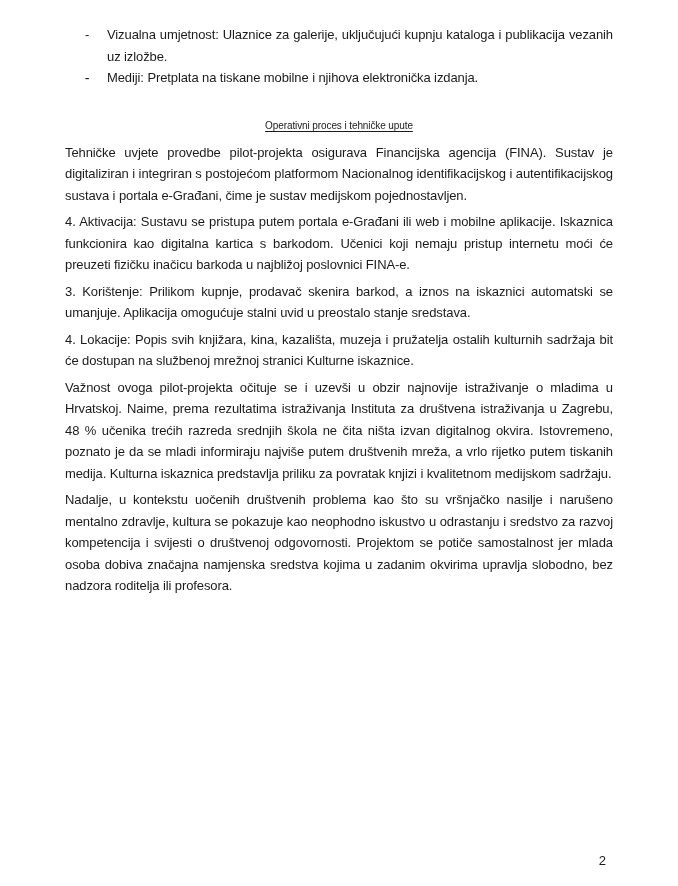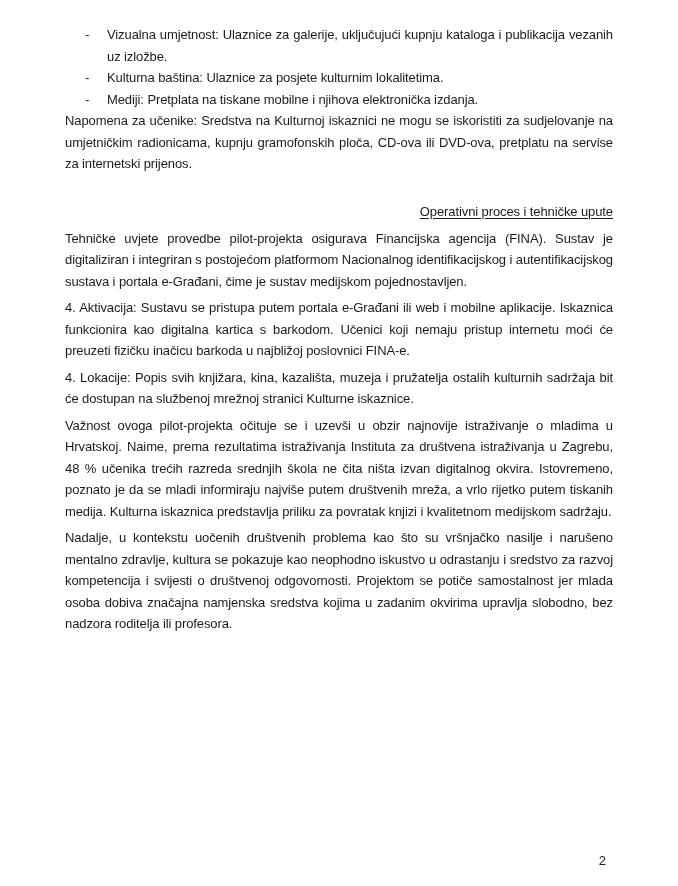--- a/index.html
+++ b/index.html
@@ -38,28 +38,28 @@
   ul.bullets .marker {
     position: absolute;
     left: 20px;
     top: 0;
   }
   p {
     margin: 0 0 5px 0;
     text-align: justify;
   }
   h2.heading {
-    font-size: 13px;
+    font-size: 10px;
     font-weight: 400;
     letter-spacing: -0.1px;
     line-height: 21.5px;
     margin: 26.5px 0 5px 0;
     text-decoration: underline;
     text-underline-offset: 2px;
-    text-align: right;
+    text-align: center;
   }
   .pagenum {
     position: absolute;
     top: 850px;
     right: 72px;
     font-size: 13px;
     color: #1b1b1d;
   }
 </style>
 </head>
@@ -68,34 +68,33 @@
 <div class="page">
   <div class="content">
 
     <ul class="bullets">
       <li>
         <span class="marker">-</span>
         <span>Vizualna umjetnost: Ulaznice za galerije, uključujući kupnju kataloga i publikacija vezanih uz izložbe.</span>
       </li>
       <li>
         <span class="marker">-</span>
-        <span>Kulturna baština: Ulaznice za posjete kulturnim lokalitetima.</span>
       </li>
       <li>
         <span class="marker">-</span>
         <span>Mediji: Pretplata na tiskane mobilne i njihova elektronička izdanja.</span>
       </li>
     </ul>
 
-    <p>Napomena za učenike: Sredstva na Kulturnoj iskaznici ne mogu se iskoristiti za sudjelovanje na umjetničkim radionicama, kupnju gramofonskih ploča, CD-ova ili DVD-ova, pretplatu na servise za internetski prijenos.</p>
 
     <h2 class="heading">Operativni proces i tehničke upute</h2>
 
     <p>Tehničke uvjete provedbe pilot-projekta osigurava Financijska agencija (FINA). Sustav je digitaliziran i integriran s postojećom platformom Nacionalnog identifikacijskog i autentifikacijskog sustava i portala e-Građani, čime je sustav medijskom pojednostavljen.</p>
     <p>4. Aktivacija: Sustavu se pristupa putem portala e-Građani ili web i mobilne aplikacije. Iskaznica funkcionira kao digitalna kartica s barkodom. Učenici koji nemaju pristup internetu moći će preuzeti fizičku inačicu barkoda u najbližoj poslovnici FINA-e.</p>
+    <p>3. Korištenje: Prilikom kupnje, prodavač skenira barkod, a iznos na iskaznici automatski se umanjuje. Aplikacija omogućuje stalni uvid u preostalo stanje sredstava.</p>
     <p>4. Lokacije: Popis svih knjižara, kina, kazališta, muzeja i pružatelja ostalih kulturnih sadržaja bit će dostupan na službenoj mrežnoj stranici Kulturne iskaznice.</p>
 
 
     <p>Važnost ovoga pilot-projekta očituje se i uzevši u obzir najnovije istraživanje o mladima u Hrvatskoj. Naime, prema rezultatima istraživanja Instituta za društvena istraživanja u Zagrebu, 48 % učenika trećih razreda srednjih škola ne čita ništa izvan digitalnog okvira. Istovremeno, poznato je da se mladi informiraju najviše putem društvenih mreža, a vrlo rijetko putem tiskanih medija. Kulturna iskaznica predstavlja priliku za povratak knjizi i kvalitetnom medijskom sadržaju.</p>
     <p>Nadalje, u kontekstu uočenih društvenih problema kao što su vršnjačko nasilje i narušeno mentalno zdravlje, kultura se pokazuje kao neophodno iskustvo u odrastanju i sredstvo za razvoj kompetencija i svijesti o društvenoj odgovornosti. Projektom se potiče samostalnost jer mlada osoba dobiva značajna namjenska sredstva kojima u zadanim okvirima upravlja slobodno, bez nadzora roditelja ili profesora.</p>
 
   </div>
 
   <div class="pagenum">2</div>
 </div>

